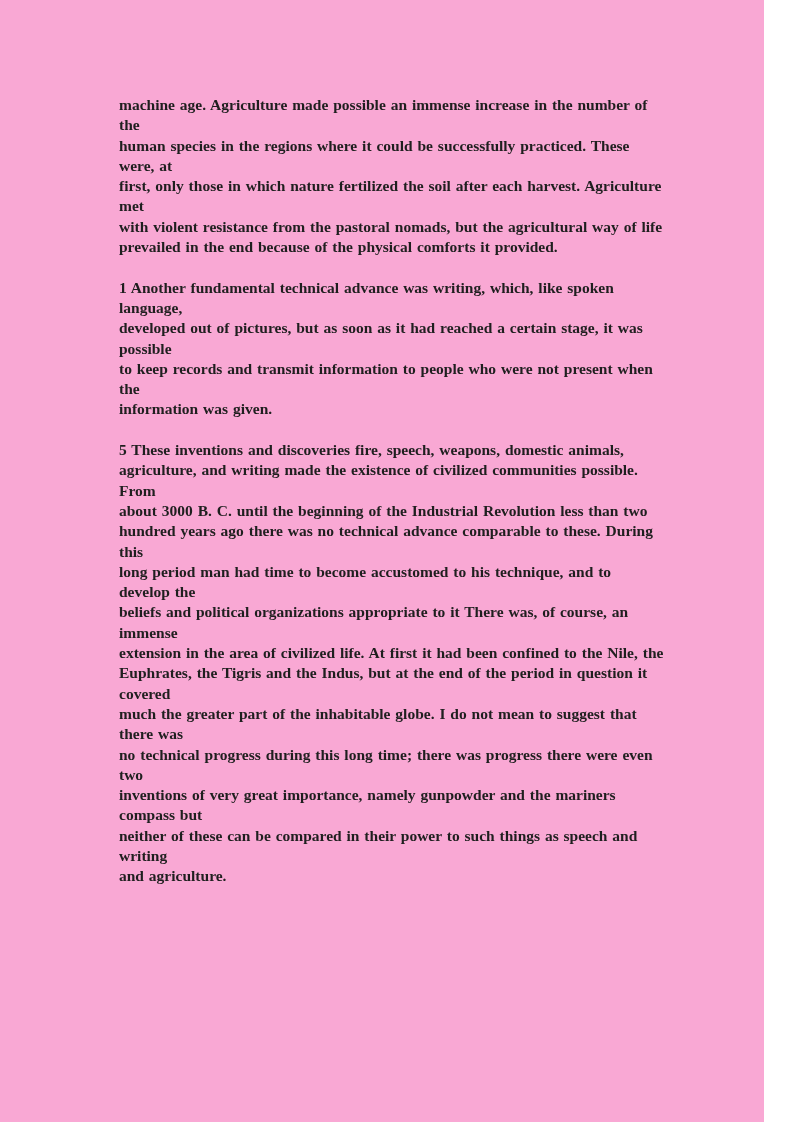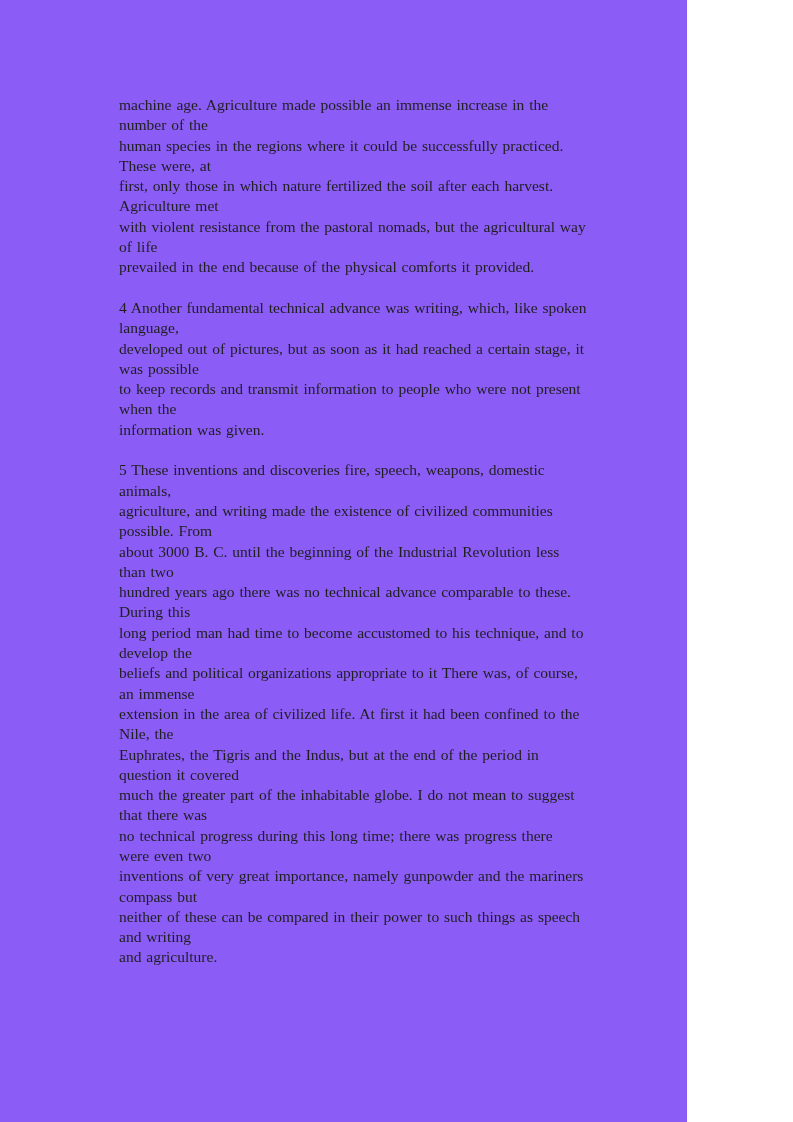--- a/index.html
+++ b/index.html
@@ -11,23 +11,24 @@
     height: 1122px;
     background: #ffffff;
     position: relative;
     overflow: hidden;
     font-family: "Liberation Serif", "DejaVu Serif", serif;
   }
   .page {
     position: absolute;
     left: 0;
     top: 0;
-    width: 687px;
+    width: 764px;
     height: 1122px;
-    background: #8b5cf6;
+    background: #f9a8d4;
+    font-weight: bold;
   }
   .text-block {
     position: absolute;
     left: 119px;
     top: 95px;
     right: 100px;
   }
   .text-block p {
     margin: 0 0 20.3px 0;
     font-size: 15.5px;
@@ -44,21 +45,21 @@
 </head>
 <body>
 
 <div class="page">
   <div class="text-block">
     <p>machine age. Agriculture made possible an immense increase in the number of the
 human species in the regions where it could be successfully practiced. These were, at
 first, only those in which nature fertilized the soil after each harvest. Agriculture met
 with violent resistance from the pastoral nomads, but the agricultural way of life
 prevailed in the end because of the physical comforts it provided.</p>
-    <p>4 Another fundamental technical advance was writing, which, like spoken language,
+    <p>1 Another fundamental technical advance was writing, which, like spoken language,
 developed out of pictures, but as soon as it had reached a certain stage, it was possible
 to keep records and transmit information to people who were not present when the
 information was given.</p>
     <p>5 These inventions and discoveries fire, speech, weapons, domestic animals,
 agriculture, and writing made the existence of civilized communities possible. From
 about 3000 B. C. until the beginning of the Industrial Revolution less than two
 hundred years ago there was no technical advance comparable to these. During this
 long period man had time to become accustomed to his technique, and to develop the
 beliefs and political organizations appropriate to it There was, of course, an immense
 extension in the area of civilized life. At first it had been confined to the Nile, the

